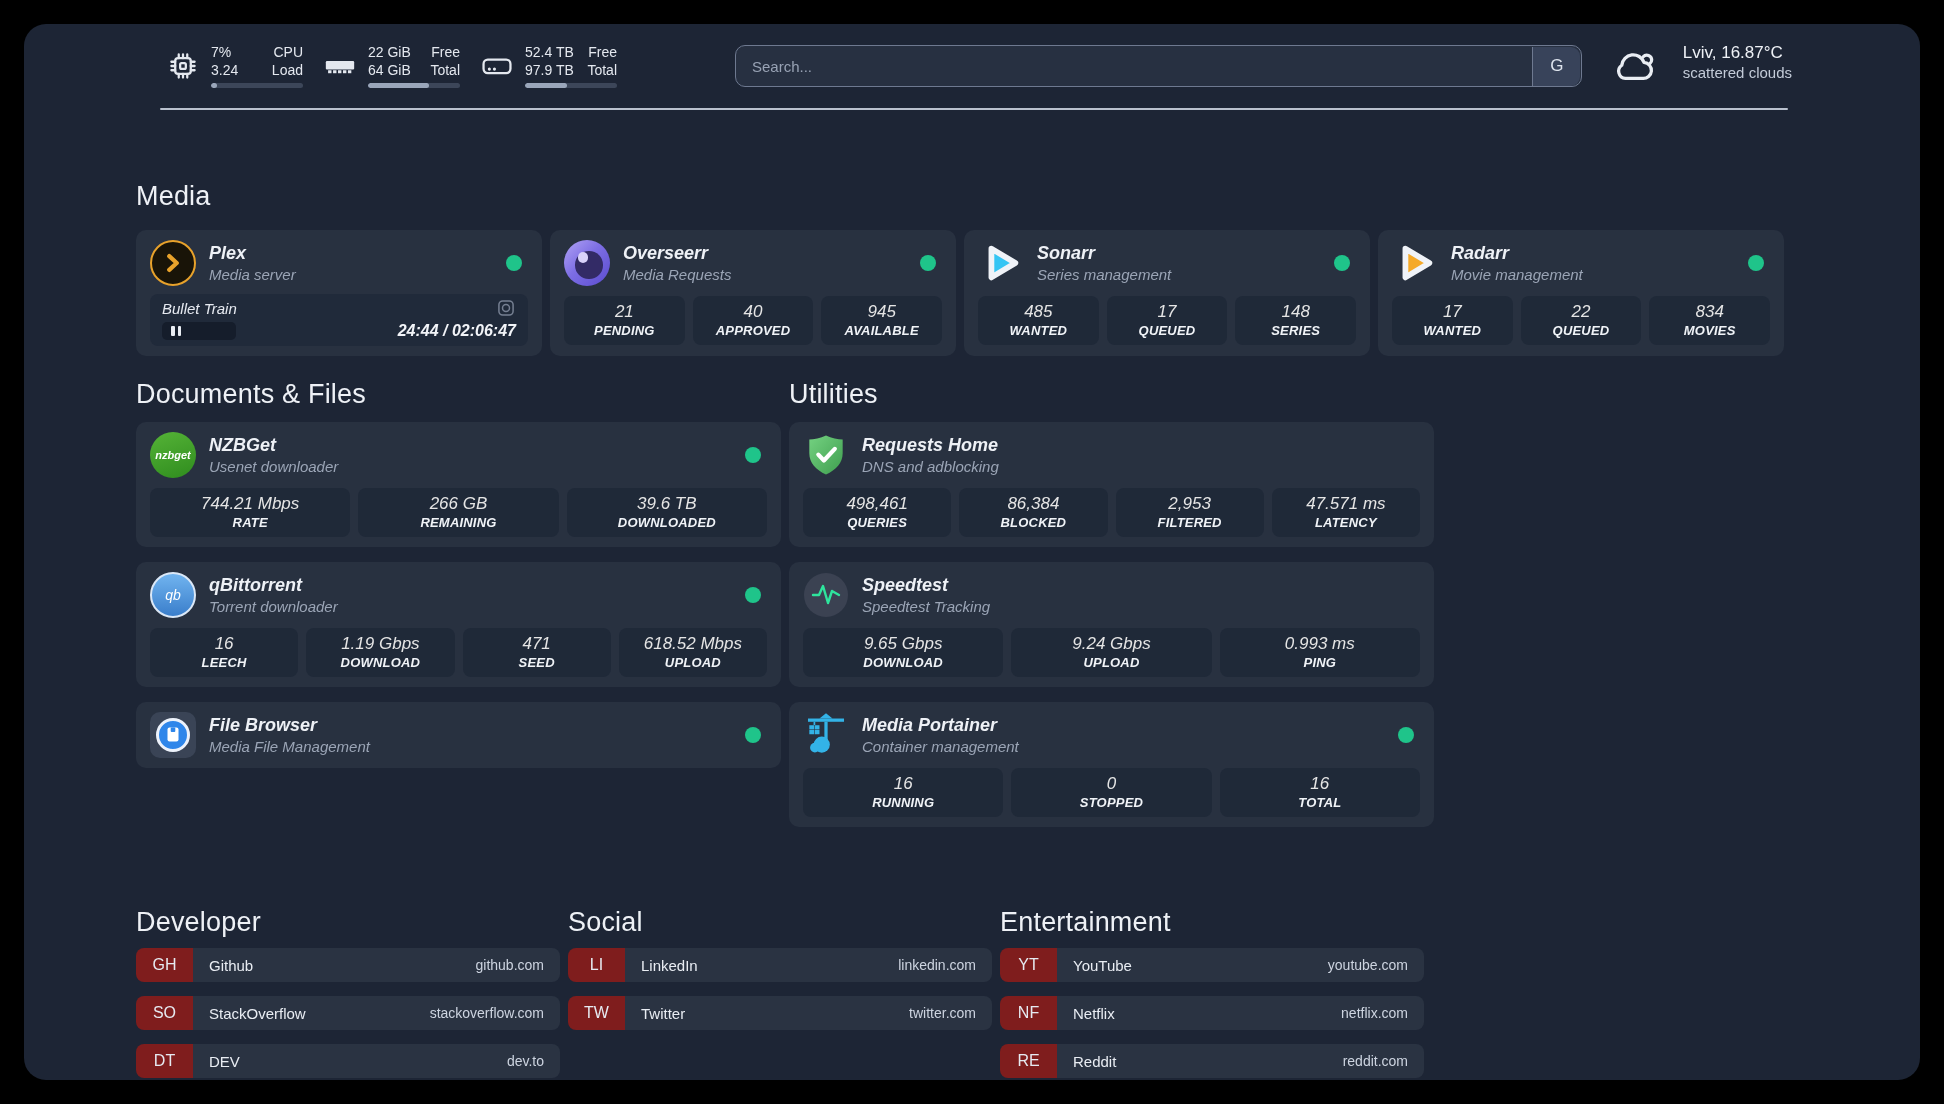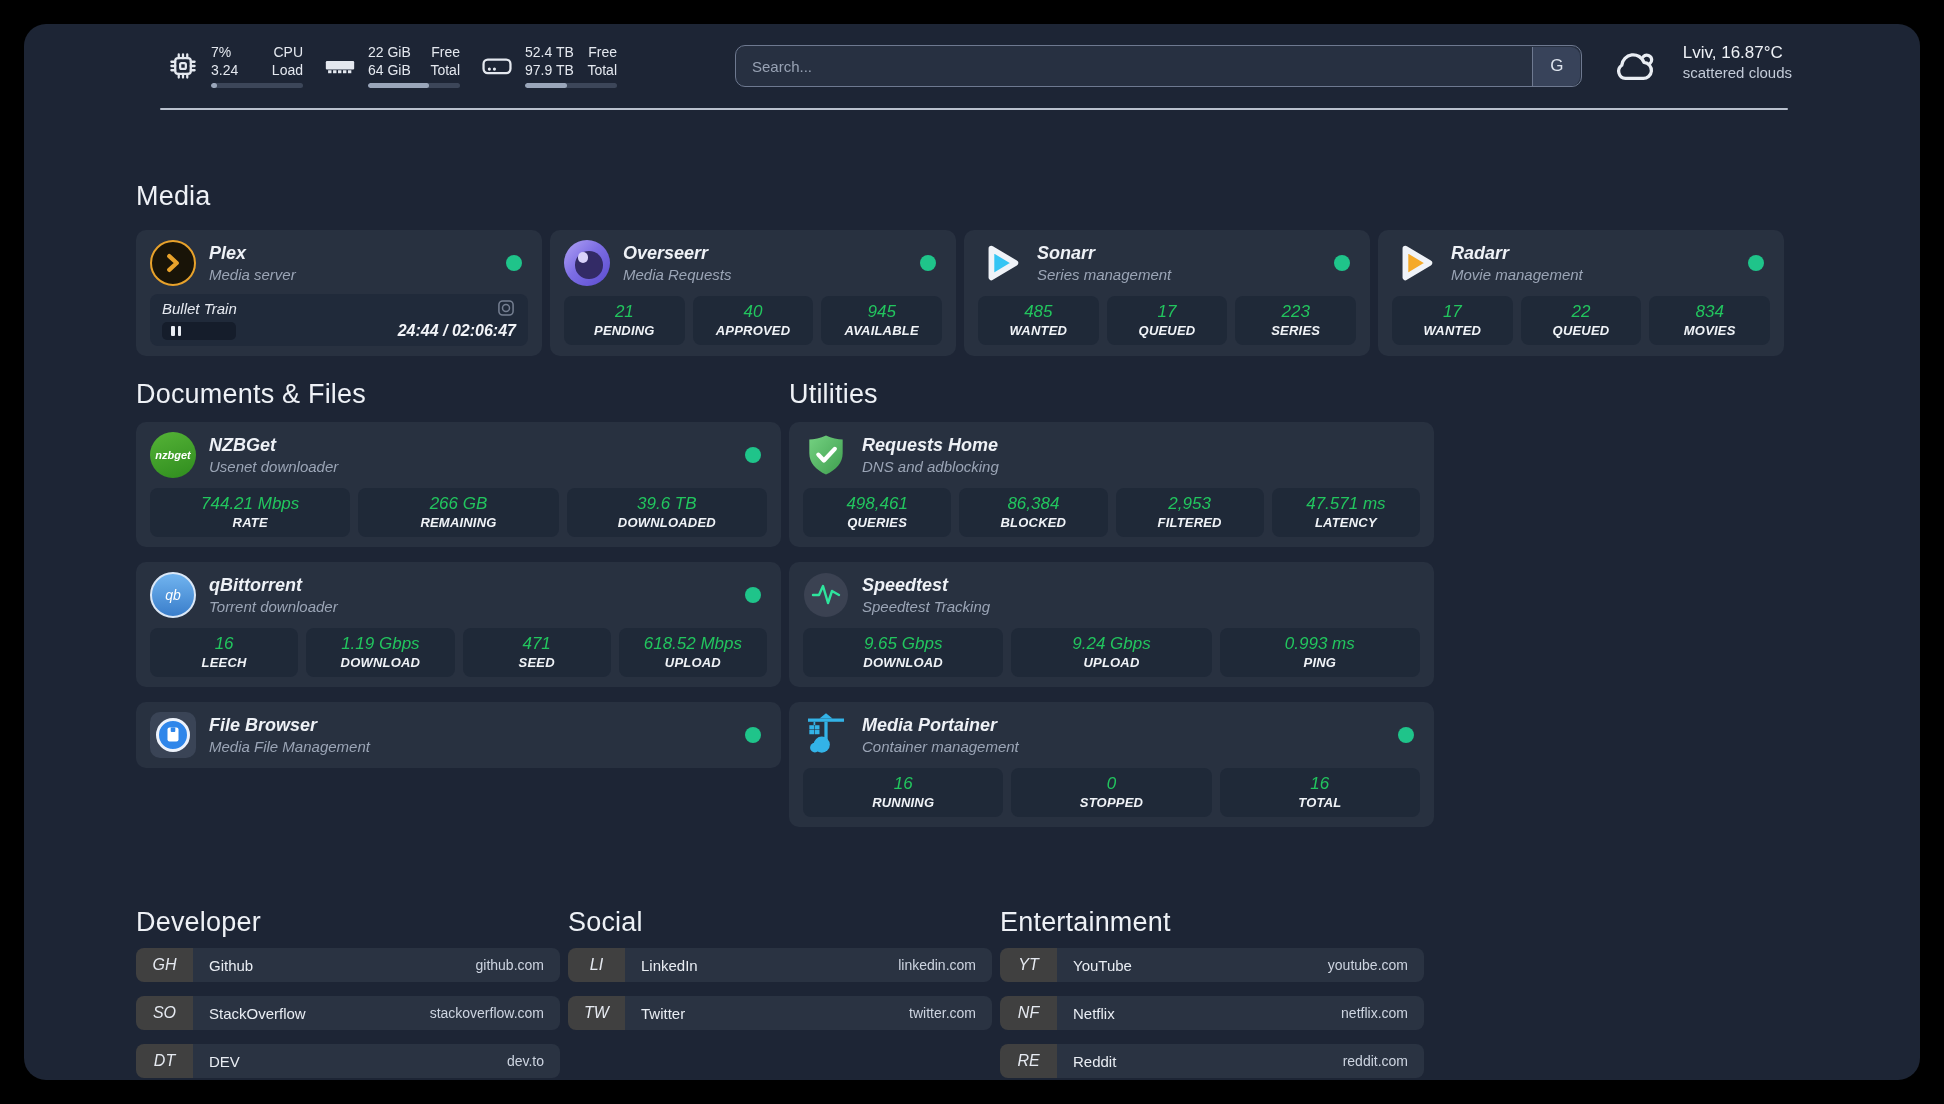--- a/index.html
+++ b/index.html
@@ -58,21 +58,21 @@
 
   .card { background:#283140; border-radius:10px; padding:10px 14px; position:relative; cursor:pointer;font-style:italic; }
   .card-head { display:flex; align-items:center; gap:13px; }
   .app-icon { width:46px; height:46px; flex:none; }
   .app-name { font-size:18px; font-weight:600; color:#eef1f6; }
   .app-desc { font-size:15px; color:#9ba5b6; margin-top:2px; }
   .dot { width:16px; height:16px; border-radius:50%; background:#1fc48a; margin-left:auto; margin-right:6px; flex:none; }
 
   .stats { display:flex; gap:8px; margin-top:10px; }
   .stat { flex:1; background:#1f2938; border-radius:8px; text-align:center; padding:6px 4px 7px; }
-  .stat-value { font-size:17px; color:#22c55e; line-height:20px; }
+  .stat-value { font-size:17px; color:#e5e5e5; line-height:20px; }
   .stat-label { font-size:13px; font-weight:700; color:#f0f3f7; margin-top:1px; letter-spacing:.2px; line-height:15px; }
 
   
   .player { background:#202a3a; border-radius:8px; margin-top:8px; padding:4px 12px 6px; }
   .player-row1 { display:flex; align-items:center; height:20px; }
   .player-title { font-size:15px; color:#e6eaf1; }
   .view-icon { margin-left:auto; width:20px; height:20px; opacity:.8; cursor:pointer; }
   .player-row2 { display:flex; align-items:center; margin-top:4px; height:18px; }
   .pause-pill { width:74px; height:18px; background:#151d2b; border-radius:5px; display:flex; align-items:center; gap:3px; padding-left:9px; flex:none; }
   .pause-bar { width:3.5px; height:10px; background:#e9edf3; border-radius:1px; }
@@ -89,21 +89,21 @@
   .ov-icon { background:linear-gradient(135deg,#b2a4f5 0%,#7d6ee4 45%,#5a4bd0 100%); position:relative; overflow:hidden; }
   .ov-pupil { position:absolute; left:24%; top:24%; width:60%; height:60%; background:#332b66; border-radius:50%; }
   .ov-glint { position:absolute; left:30%; top:27%; width:23%; height:23%; background:#d9d2fa; border-radius:50%; }
   .nzb-icon { background:linear-gradient(160deg,#55b337,#2f8c1e); display:flex; align-items:center; justify-content:center; font-size:11px; font-weight:700; color:#fff; }
   .qb-icon { background:linear-gradient(180deg,#71b4ef,#3a7ecb); border:2px solid #dbe8f7; display:flex; align-items:center; justify-content:center; font-size:14px; color:#fff; }
 
   
   .bookmarks { display:grid; grid-template-columns:424px 424px 424px; gap:8px; margin-top:64px; }
   .bm-title { margin-bottom:10px; }
   .bm-row { display:flex; height:34px; margin-bottom:14px; border-radius:8px; overflow:hidden; cursor:pointer; }
-  .bm-abbr { width:57px; background:#404040; display:flex; align-items:center; justify-content:center; font-size:16px; font-weight:500; color:#e6eaf1; flex:none;font-style:italic; }
+  .bm-abbr { width:57px; background:#7f1d1d; display:flex; align-items:center; justify-content:center; font-size:16px; font-weight:500; color:#e6eaf1; flex:none; }
   .bm-link { flex:1; background:#2a3342; display:flex; align-items:center; padding:0 16px; }
   .bm-name { font-size:15px; color:#e9edf3; }
   .bm-url { margin-left:auto; font-size:14px; color:#cdd4e0; }
 </style>
 </head>
 <body>
 
 <div class="panel">
 
   <div class="header">
@@ -288,21 +288,21 @@
         <div class="stats">
           <div class="stat">
             <div class="stat-value">485</div>
             <div class="stat-label">WANTED</div>
           </div>
           <div class="stat">
             <div class="stat-value">17</div>
             <div class="stat-label">QUEUED</div>
           </div>
           <div class="stat">
-            <div class="stat-value">223</div>
+            <div class="stat-value">148</div>
             <div class="stat-label">SERIES</div>
           </div>
         </div>
       </div>
 
       <div class="card">
         <div class="card-head">
           <div class="app-icon">
             <svg viewBox="0 0 24 24" width="46" height="46">
               <polygon points="7,4.5 19.5,12 7,19.5" fill="#f5a928" stroke="#f0f3f8" stroke-width="3" stroke-linejoin="round"></polygon>

